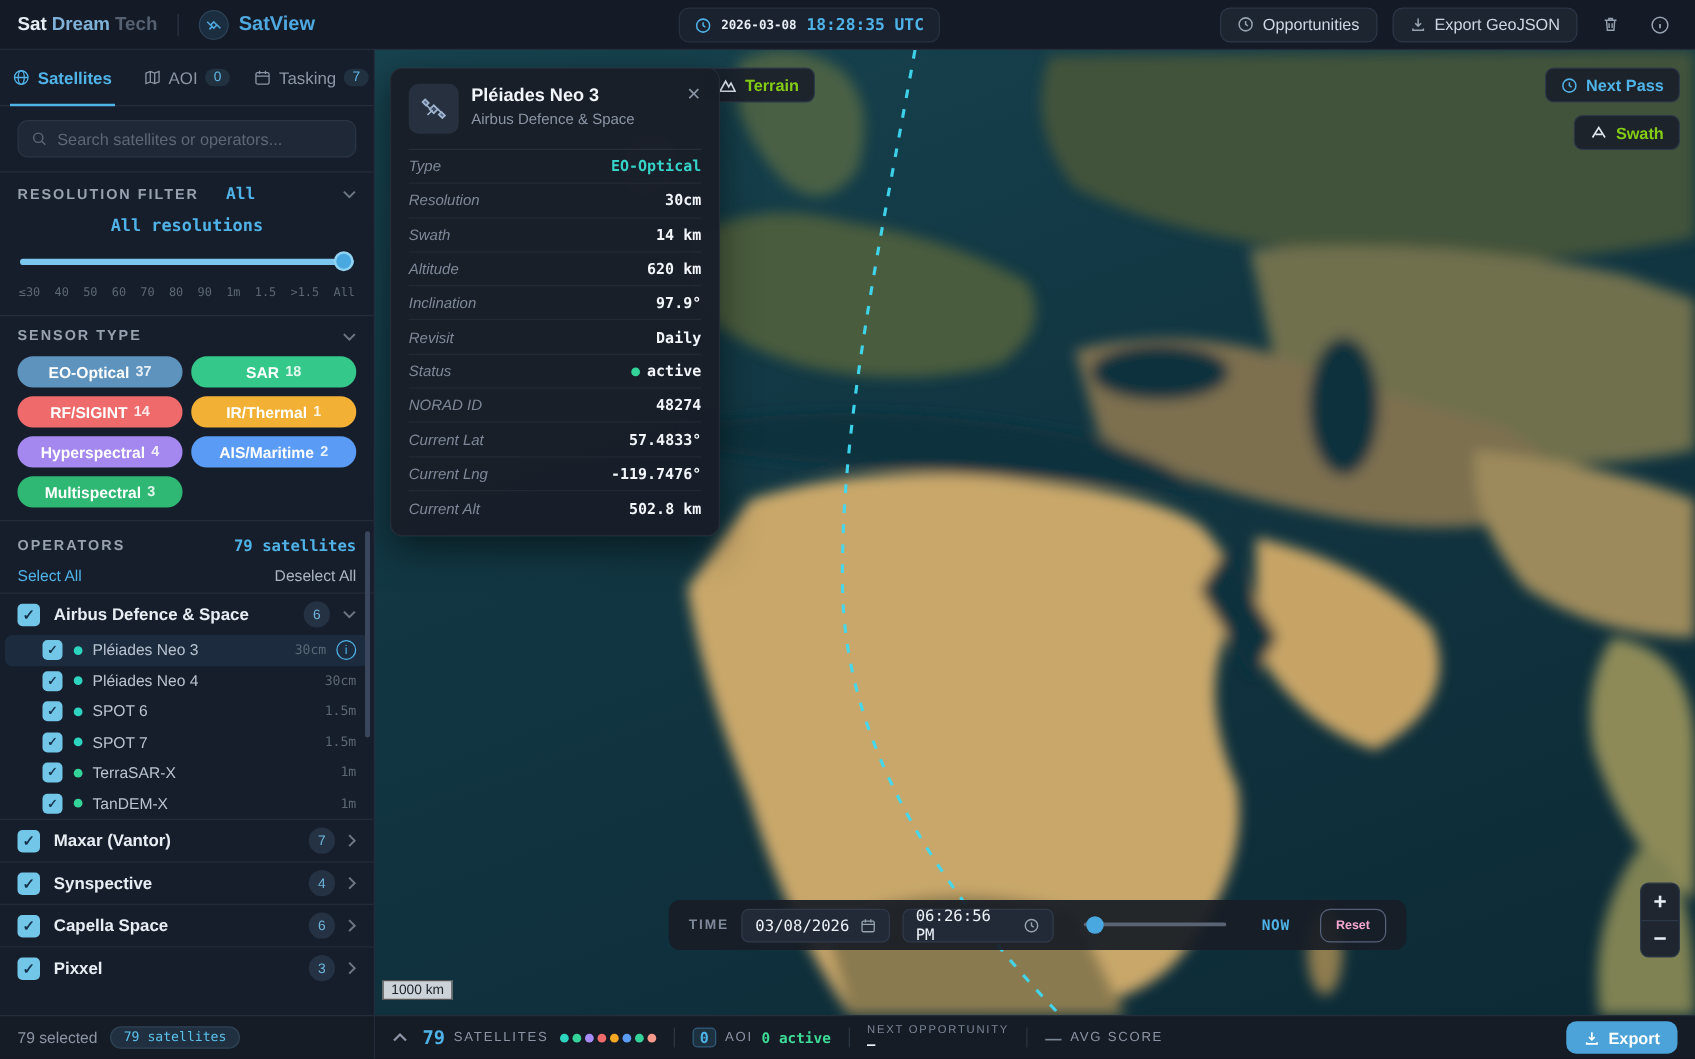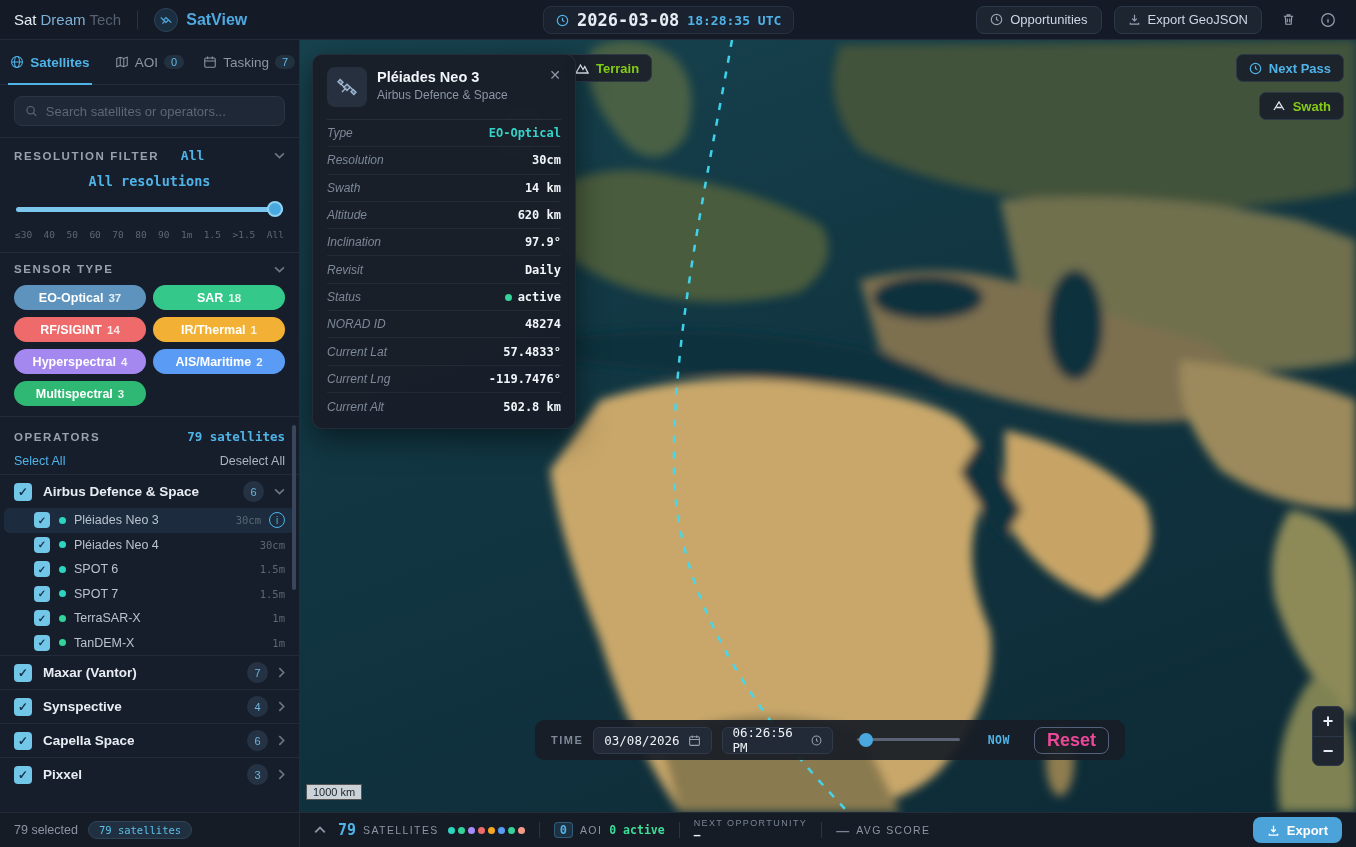--- a/index.html
+++ b/index.html
@@ -4,29 +4,29 @@
 <style>
   * { margin:0; padding:0; box-sizing:border-box; }
   html,body { width:1356px; height:847px; background:#10151d; overflow:hidden; }
   body { font-family:"Liberation Sans", sans-serif; color:#d6dde6; font-size:13px; }
   .mono { font-family:"DejaVu Sans Mono", monospace; }
 
   
   .app { position:relative; width:1356px; height:847px; }
   .topbar { position:absolute; left:0; top:0; width:1356px; height:40px; background:#141a26;
             border-bottom:1px solid #232c3a; display:flex; align-items:center; padding:0 14px; z-index:50; }
-  .brand { display:flex; align-items:baseline; gap:4px; font-weight:normal; font-size:15px; }
+  .brand { display:flex; align-items:baseline; gap:4px; font-weight:bold; font-size:15px; }
   .brand .b1 { color:#e8edf3; } .brand .b2 { color:#7fb0d8; } .brand .b3 { color:#556070; }
   .topdiv { width:1px; height:18px; background:#2a3442; margin:0 16px; }
   .applogo { width:24px; height:24px; border-radius:50%; background:#1b2e40; border:1px solid #2e4359;
              display:flex; align-items:center; justify-content:center; margin-right:8px; }
   .apptitle { color:#4fa8e0; font-weight:bold; font-size:16px; }
   .clockpill { position:absolute; left:543px; top:6px; height:28px; display:flex; align-items:center; gap:8px;
                background:#1a2230; border:1px solid #273140; border-radius:8px; padding:0 12px; }
-  .clockpill .cdate { color:#e8edf3; font-weight:bold; font-size:17px; }
+  .clockpill .cdate { color:#e8edf3; font-weight:bold; font-size:10px; }
   .clockpill .ctime { color:#4fb3e8; font-weight:bold; font-size:13px; }
   .tb-right { margin-left:auto; display:flex; align-items:center; gap:12px; }
   .tb-btn { height:28px; display:flex; align-items:center; gap:7px; background:#1d2531; border:1px solid #2c3747;
             border-radius:8px; padding:0 13px; color:#cdd6e2; font-size:13px; cursor:pointer; }
   .icon-btn { width:28px; height:28px; display:flex; align-items:center; justify-content:center; color:#97a2b1; }
 
   
   .sidebar { position:absolute; left:0; top:40px; width:300px; height:807px; background:#171e2b;
              border-right:1px solid #232c3a; z-index:40; }
   .tabs { display:flex; height:45px; border-bottom:1px solid #232c3a; align-items:stretch; }
@@ -127,21 +127,21 @@
   .timebar { position:absolute; left:235px; bottom:52px; width:590px; height:40px; background:rgba(24,29,38,0.93);
              border-radius:9px; display:flex; align-items:center; gap:10px; padding:0 16px; z-index:15; }
   .tlabel { color:#7e8898; font-size:11px; letter-spacing:1.5px; font-weight:bold; }
   .tinput { background:#232a37; border:1px solid #303a4a; border-radius:6px; height:27px; color:#eef2f7;
             font-size:12.5px; display:flex; align-items:center; gap:8px; padding:0 10px; }
   .tslider { position:relative; width:120px; height:14px; margin-left:14px; }
   .tslider .trk { position:absolute; left:0; right:0; top:5px; height:3px; border-radius:2px; background:#5a6474; }
   .tslider .th { position:absolute; left:2px; top:0; width:14px; height:14px; border-radius:50%; background:#4aa8e0; }
   .nowlbl { color:#4fb3e8; font-weight:bold; font-size:11.5px; margin-left:18px; letter-spacing:.5px; }
   .resetbtn { margin-left:14px; border:1px solid #55617a; border-radius:8px; height:27px; padding:0 12px;
-              display:flex; align-items:center; color:#ec4899; font-size:18px; font-weight:bold; cursor:pointer;text-align:center; }
+              display:flex; align-items:center; color:#f9a8d4; font-size:10px; font-weight:bold; cursor:pointer;text-align:center; }
 
   
   .statusbar { position:absolute; left:300px; bottom:0; width:1056px; height:35px; background:#161c26;
                border-top:1px solid #242d3a; display:flex; align-items:center; padding:0 14px; z-index:45; }
   .sb-group { display:flex; align-items:center; gap:7px; }
   .sb-div { width:1px; height:16px; background:#2a3442; margin:0 14px; }
   .sb-count { color:#4fb3e8; font-weight:bold; font-size:15px; }
   .sb-cap { color:#8b95a5; font-size:10.5px; letter-spacing:1.4px; }
   .sb-dots { display:flex; gap:3px; margin-left:2px; }
   .sb-dots span { width:7px; height:7px; border-radius:50%; display:inline-block; }

